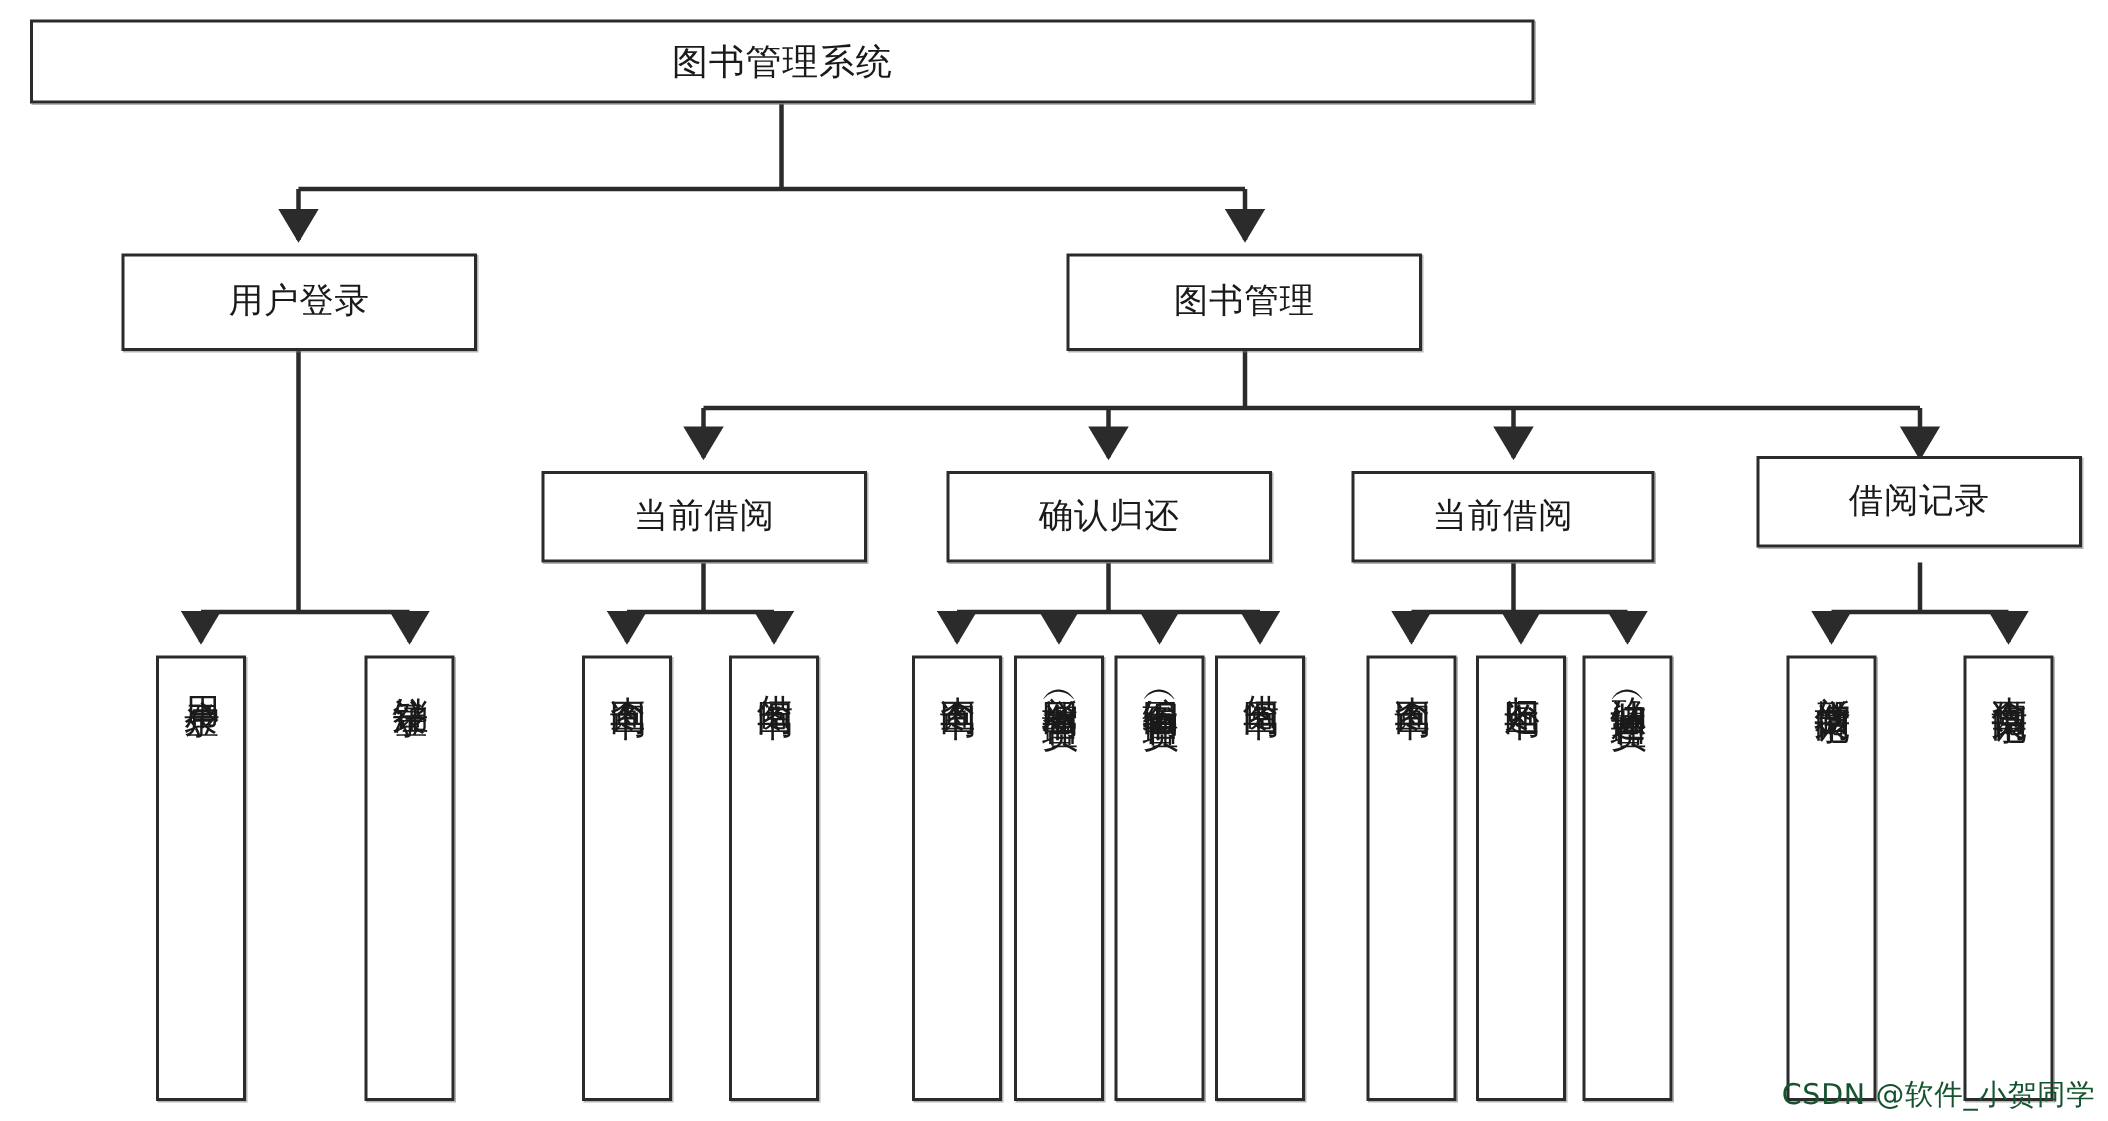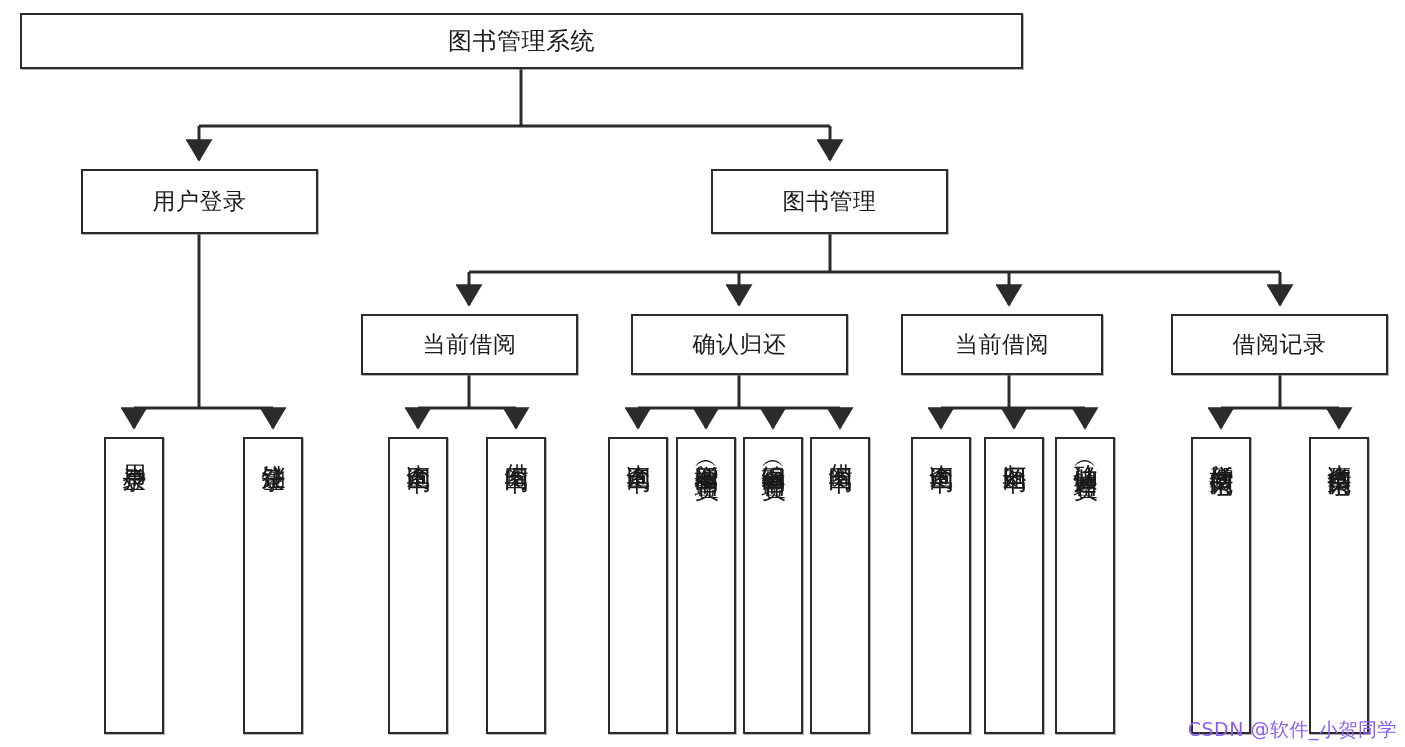--- a/index.html
+++ b/index.html
@@ -145,21 +145,21 @@
 
   <div class="node horiz" style="left: 361px; top: 314px; width: 217px; height: 61px; border-color: rgb(43, 43, 43); background: rgb(255, 255, 255); color: rgb(26, 26, 26);">
     <span class="label">当前借阅</span>
   </div>
   <div class="node horiz" style="left: 631px; top: 314px; width: 217px; height: 61px; border-color: rgb(43, 43, 43); background: rgb(255, 255, 255); color: rgb(26, 26, 26);">
     <span class="label">确认归还</span>
   </div>
   <div class="node horiz" style="left: 901px; top: 314px; width: 202px; height: 61px; border-color: rgb(43, 43, 43); background: rgb(255, 255, 255); color: rgb(26, 26, 26);">
     <span class="label">当前借阅</span>
   </div>
-  <div class="node horiz" style="left: 1171px; top: 314px; width: 217px; height: 61px; border-color: rgb(43, 43, 43); background: rgb(255, 255, 255); color: rgb(26, 26, 26);">
+  <div class="node horiz" style="left: 1171px; top: 304px; width: 217px; height: 61px; border-color: rgb(43, 43, 43); background: rgb(255, 255, 255); color: rgb(26, 26, 26);">
     <span class="label">借阅记录</span>
   </div>
 
   <div class="node vert" style="left: 104px; top: 437px; width: 60px; height: 297px; border-color: rgb(43, 43, 43); background: rgb(255, 255, 255); color: rgb(26, 26, 26);">
     <span class="label">用户登录</span>
   </div>
   <div class="node vert" style="left: 243px; top: 437px; width: 60px; height: 297px; border-color: rgb(43, 43, 43); background: rgb(255, 255, 255); color: rgb(26, 26, 26);">
     <span class="label">注销登录</span>
   </div>
   <div class="node vert" style="left: 388px; top: 437px; width: 60px; height: 297px; border-color: rgb(43, 43, 43); background: rgb(255, 255, 255); color: rgb(26, 26, 26);">
@@ -189,14 +189,14 @@
   <div class="node vert" style="left: 1055px; top: 437px; width: 60px; height: 297px; border-color: rgb(43, 43, 43); background: rgb(255, 255, 255); color: rgb(26, 26, 26);">
     <span class="label">确认归还（管理员）</span>
   </div>
   <div class="node vert" style="left: 1191px; top: 437px; width: 60px; height: 297px; border-color: rgb(43, 43, 43); background: rgb(255, 255, 255); color: rgb(26, 26, 26);">
     <span class="label">新增借阅记录</span>
   </div>
   <div class="node vert" style="left: 1309px; top: 437px; width: 60px; height: 297px; border-color: rgb(43, 43, 43); background: rgb(255, 255, 255); color: rgb(26, 26, 26);">
     <span class="label">查询借阅记录</span>
   </div>
 
-  <div id="watermark" style="color: #8b5cf6;">CSDN @软件_小贺同学</div>
+  <div id="watermark" style="color: #14532d;">CSDN @软件_小贺同学</div>
 </div>
 
 </body></html>

